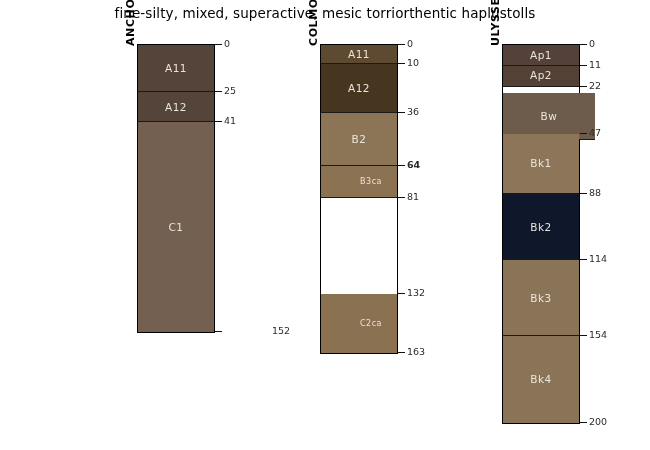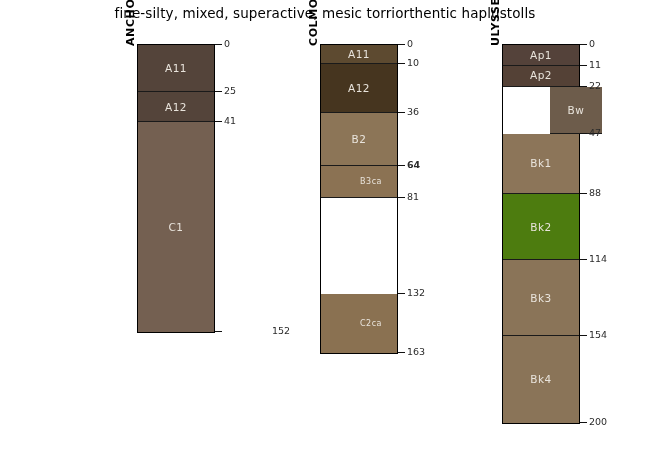--- a/index.html
+++ b/index.html
@@ -168,27 +168,27 @@
       </div>
       <div class="profile" style="left: 0px;">
         <div class="profile-label" style="left: 489px; top: 46px;">ULYSSES</div>
         <div class="column" style="left: 502px; top: 44px; width: 76px; height: 378px;">
           <div class="horizon" style="top: 0px; height: 20.79px; width: 76px; background: rgb(84, 66, 58);">
             <span class="horizon-name">Ap1</span>
           </div>
           <div class="horizon" style="top: 20.79px; height: 20.79px; width: 76px; background: rgb(84, 65, 54);">
             <span class="horizon-name">Ap2</span>
           </div>
-          <div class="horizon" style="top: 42px; height: 47.25px; width: 52px; background: rgb(109, 92, 75); margin-left: 47px;">
+          <div class="horizon" style="top: 48px; height: 47.25px; width: 92px; background: rgb(109, 92, 75);">
             <span class="horizon-name">Bw</span>
           </div>
           <div class="horizon" style="top: 88.83px; height: 60.48px; width: 76px; background: rgb(140, 117, 89);">
             <span class="horizon-name">Bk1</span>
           </div>
-          <div class="horizon" style="top: 149.31px; height: 66.15px; width: 76px; background: #4d7c0f; text-align: right;">
+          <div class="horizon" style="top: 149.31px; height: 66.15px; width: 76px; background: #0f172a; text-align: right;">
             <span class="horizon-name">Bk2</span>
           </div>
           <div class="horizon" style="top: 215.46px; height: 75.6px; width: 76px; background: rgb(138, 116, 88);">
             <span class="horizon-name">Bk3</span>
           </div>
           <div class="horizon" style="top: 291.06px; height: 86.94px; width: 76px; background: rgb(138, 116, 88); border-bottom: none;">
             <span class="horizon-name">Bk4</span>
           </div>
         </div>
         <div class="depth-axis" style="left: 580px;">

